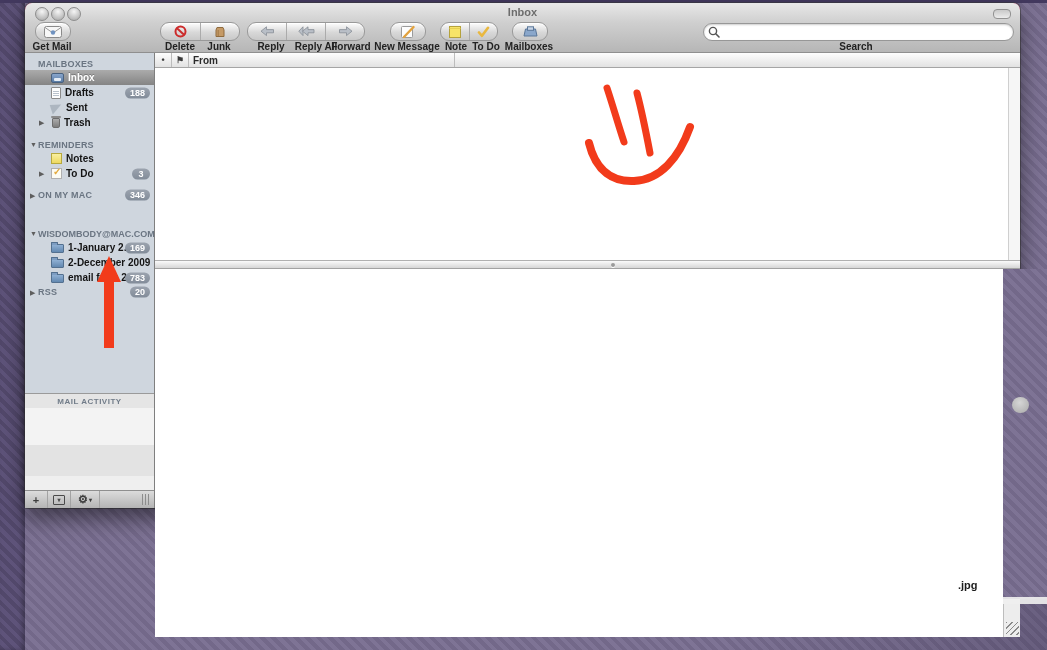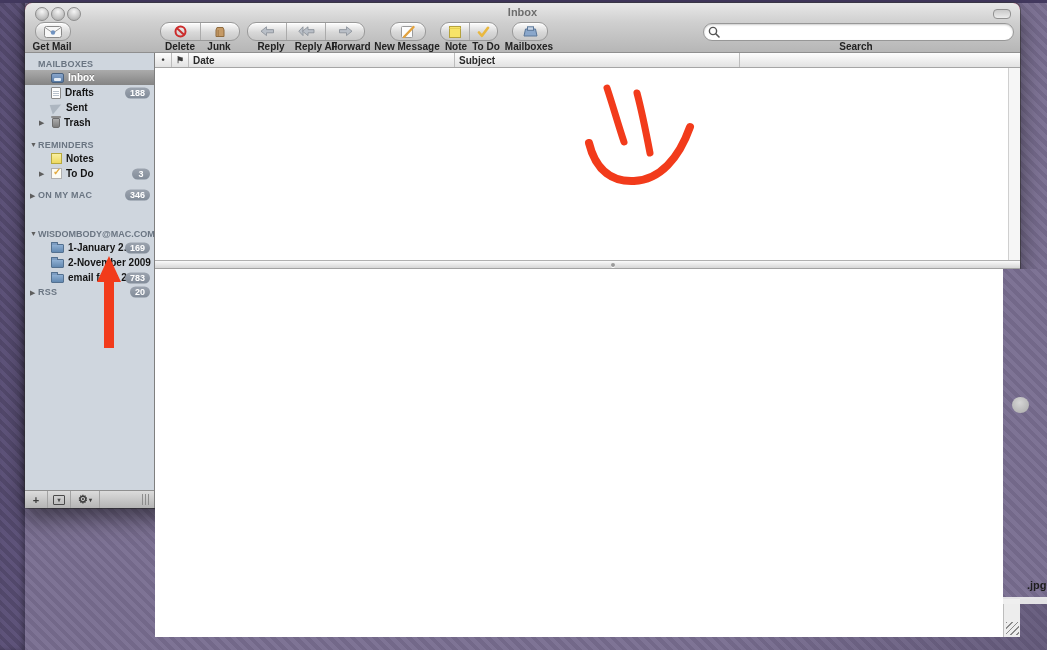--- a/index.html
+++ b/index.html
@@ -107,21 +107,21 @@
   .splitter{position:absolute;left:130px;top:257px;width:865px;height:9px;
     background:linear-gradient(#fafafa,#d6d6d6);border-top:1px solid #b0b0b0;border-bottom:1px solid #a2a2a2;box-sizing:border-box;}
   .dimple{position:absolute;left:456px;top:2px;width:4px;height:4px;border-radius:50%;background:#9a9a9a;box-shadow:0 1px 0 #fff;}
   .preview-pane{position:absolute;left:130px;top:266px;width:865px;height:368px;background:#fff;}
 
   
   .purple-patch{position:absolute;left:1003px;top:269px;width:44px;height:330px;z-index:2;
     background:repeating-linear-gradient(45deg, rgba(0,0,0,0.06) 0 4px, rgba(255,255,255,0.03) 4px 8px),#7a6f92;}
   .gray-blob{position:absolute;left:9px;top:128px;width:17px;height:16px;border-radius:50%;
     background:radial-gradient(circle at 45% 35%, #d6d6d6, #a9a9a9);}
-  .jpg-label{position:absolute;left:1027px;top:579px;z-index:3;font-size:11px;font-weight:bold;color:#1c1c1c;}
+  .jpg-label{position:absolute;left:958px;top:579px;z-index:3;font-size:11px;font-weight:bold;color:#1c1c1c;}
   .light-strip{position:absolute;left:1003px;top:597px;width:44px;height:7px;background:rgba(238,238,238,.92);z-index:3;}
   .corner-box{position:absolute;left:1003px;top:604px;width:17px;height:33px;background:#ededed;
     border-left:1px solid #bdbdbd;box-sizing:border-box;z-index:3;}
   .grip{position:absolute;right:1px;bottom:2px;width:13px;height:13px;
     background:repeating-linear-gradient(135deg, rgba(120,120,120,.85) 0 1px, transparent 1px 4px);}
 
   .anno{position:absolute;left:0;top:0;z-index:5;pointer-events:none;}
 </style>
 </head>
 <body>
@@ -290,36 +290,43 @@
       </div>
       <div class="srow">
         <span class="tslot"></span>
         <span class="ic ic-folder"></span>
         <span class="lbl">1-January 2009</span>
         <span class="badge">169</span>
       </div>
       <div class="srow">
         <span class="tslot"></span>
         <span class="ic ic-folder"></span>
-        <span class="lbl" style="max-width:84px">2-November 2009</span>
+        <span class="lbl" style="max-width:84px">2-December 2009</span>
       </div>
       <div class="srow">
         <span class="tslot"></span>
         <span class="ic ic-folder"></span>
         <span class="lbl">email from 2...</span>
         <span class="badge">783</span>
       </div>
 
       <div class="shead" style="margin-top:0;height:14px">
         <span class="tslot tri-r"></span>
         <span class="hlbl">RSS</span>
         <span class="badge">20</span>
       </div>
     </div>
 
+    <div class="mail-activity">
+      <div class="ma-head">
+        <span>MAIL ACTIVITY</span>
+      </div>
+      <div class="ma-band1"></div>
+      <div class="ma-band2"></div>
+    </div>
 
     <div class="side-bottombar">
       <div class="bb-btn">
         <span>+</span>
       </div>
       <div class="bb-btn">
         <span class="bb-box">
             <span>▾</span>
           </span>
       </div>
@@ -332,24 +339,21 @@
   </div>
 
   <div class="list-header">
     <div class="hc icon-c" style="width:17px">
       <span>•</span>
     </div>
     <div class="hc icon-c" style="width:17px">
       <span>⚑</span>
     </div>
     <div class="hc" style="width:266px">
-      <span class="htext">Date</span>
-    </div>
-    <div class="hc" style="width:285px">
-      <span class="htext">Subject</span>
+      <span class="htext">From</span>
     </div>
     <div class="hc" style="width:12px;border-right:none"></div>
   </div>
 
   <div class="list-body"></div>
   <div class="list-scrollbar"></div>
   <div class="splitter">
     <span class="dimple"></span>
   </div>
   <div class="preview-pane"></div>

